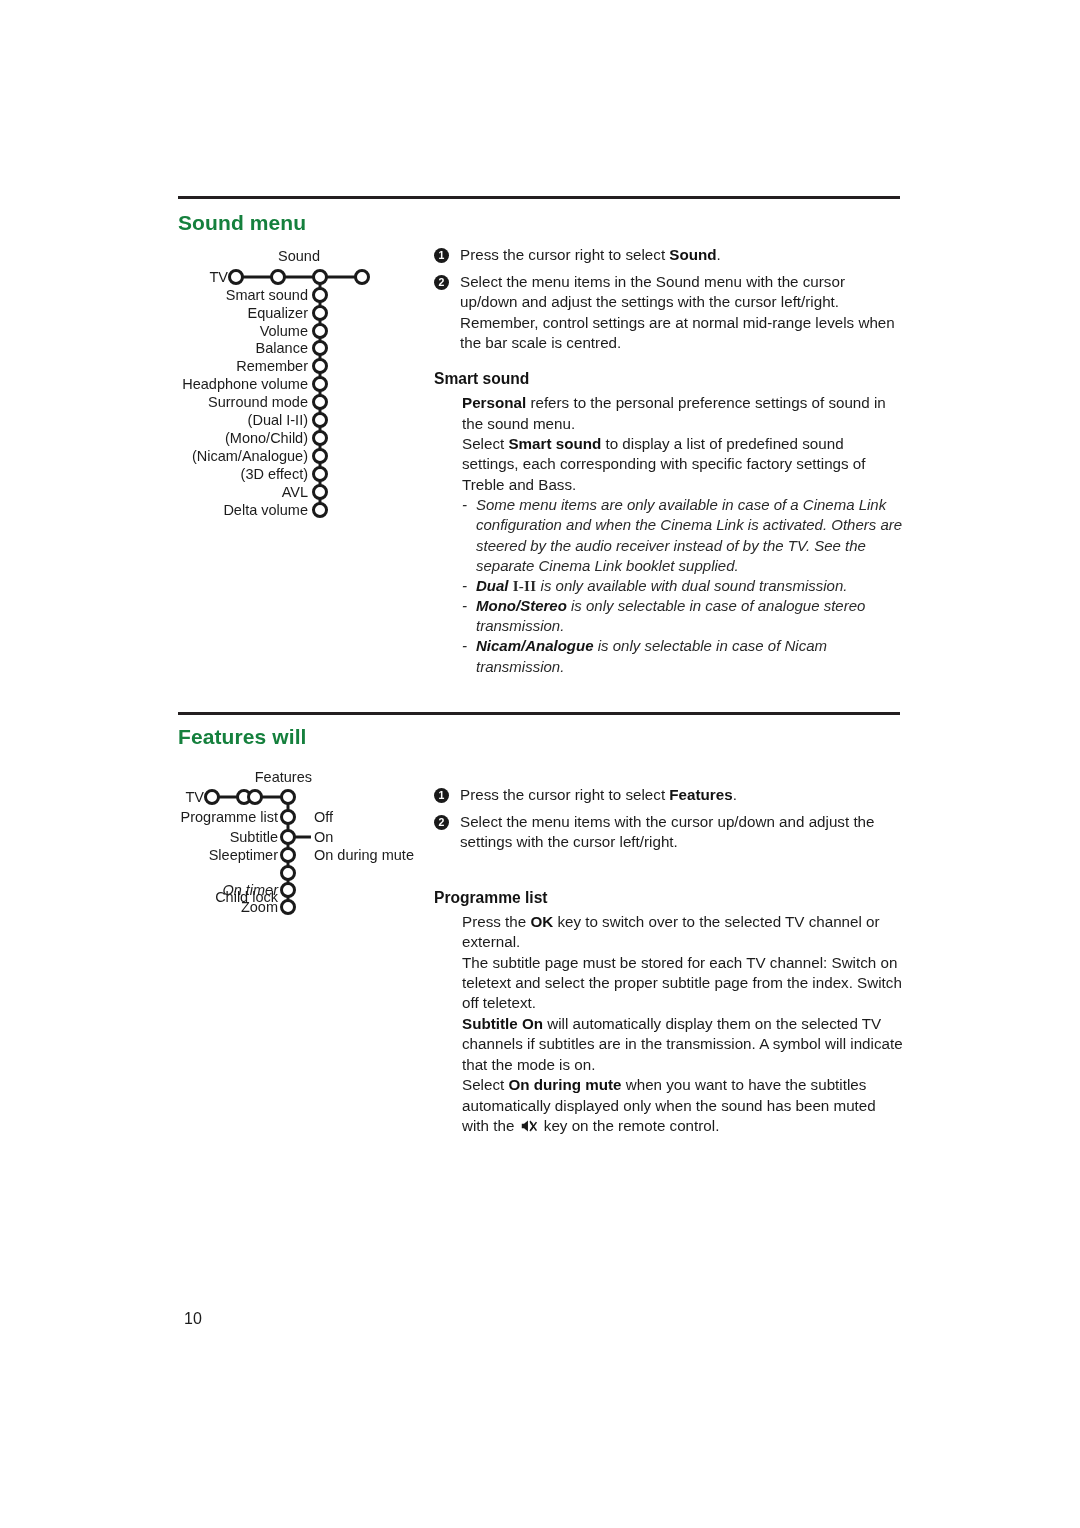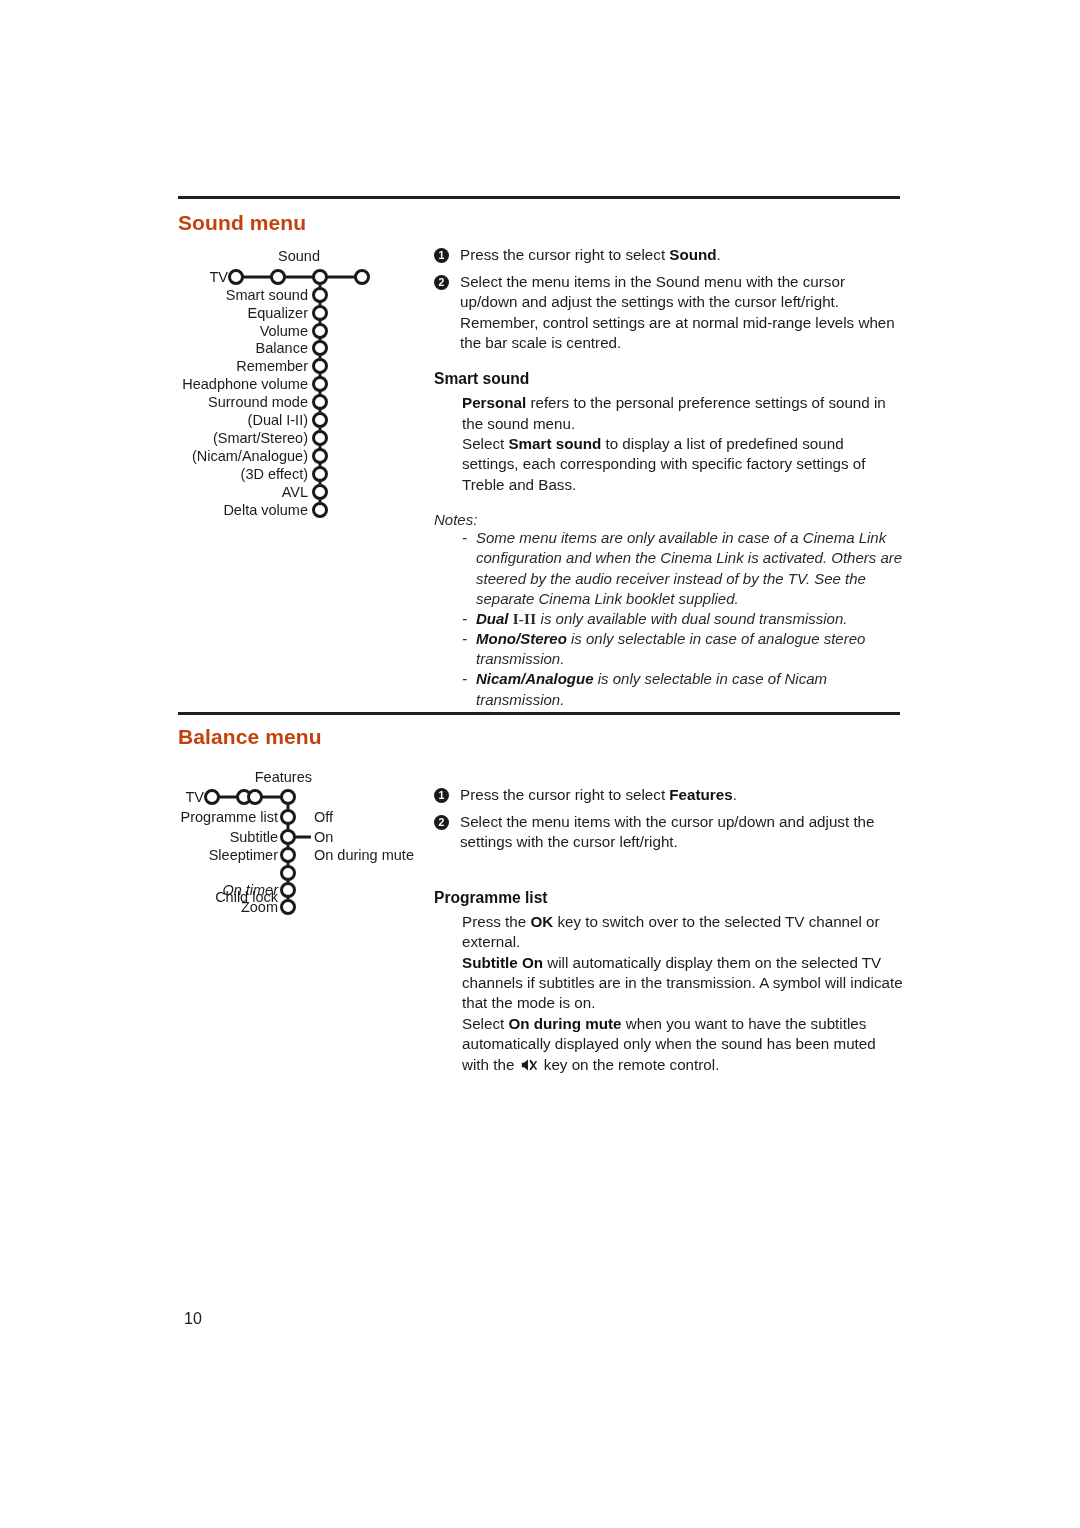--- a/index.html
+++ b/index.html
@@ -35,21 +35,21 @@
   #rule-sound    { top: 196px; }
   #rule-features { top: 712px; }
 
   
   .section-title {
     position: absolute;
     left: 178px;
     font-size: 21px;
     font-weight: bold;
     letter-spacing: .1px;
-    color: #c2410c;
+    color: #15803d;
   }
   #title-sound    { top: 211px; }
   #title-features { top: 725px; }
 
   
   .diagram {
     position: absolute;
   }
   #diagram-sound    { left: 178px; top: 243px;  width: 250px; height: 290px; }
   #diagram-features { left: 178px; top: 765px;  width: 250px; height: 165px; }
@@ -202,21 +202,21 @@
     <div class="dg-label right" style="left:-6px; top:27px; width:56px;">TV</div>
 
     <div class="dg-label right" style="left:-70px; top:45px;  width:200px;">Smart sound</div>
     <div class="dg-label right" style="left:-70px; top:63px;  width:200px;">Equalizer</div>
     <div class="dg-label right" style="left:-70px; top:81px;  width:200px;">Volume</div>
     <div class="dg-label right" style="left:-70px; top:98px;  width:200px;">Balance</div>
     <div class="dg-label right" style="left:-70px; top:116px; width:200px;">Remember</div>
     <div class="dg-label right" style="left:-70px; top:134px; width:200px;">Headphone volume</div>
     <div class="dg-label right" style="left:-70px; top:152px; width:200px;">Surround mode</div>
     <div class="dg-label right" style="left:-70px; top:170px; width:200px;">(Dual I-II)</div>
-    <div class="dg-label right" style="left:-70px; top:188px; width:200px;">(Smart/Stereo)</div>
+    <div class="dg-label right" style="left:-70px; top:188px; width:200px;">(Mono/Child)</div>
     <div class="dg-label right" style="left:-70px; top:206px; width:200px;">(Nicam/Analogue)</div>
     <div class="dg-label right" style="left:-70px; top:224px; width:200px;">(3D effect)</div>
     <div class="dg-label right" style="left:-70px; top:242px; width:200px;">AVL</div>
     <div class="dg-label right" style="left:-70px; top:260px; width:200px;">Delta volume</div>
   </div>
 
   <div class="col-right" style="top:245px;">
 
     <div class="step">
       <span class="step-num">1</span>
@@ -225,42 +225,41 @@
 
     <div class="step">
       <span class="step-num">2</span>
       <span>Select the menu items in the Sound menu with the cursor up/down and adjust the settings with the cursor left/right. Remember, control settings are at normal mid-range levels when the bar scale is centred.</span>
     </div>
 
     <div class="sub-head">Smart sound</div>
     <div class="para"><b>Personal</b> refers to the personal preference settings of sound in the sound menu.</div>
     <div class="para">Select <b>Smart sound</b> to display a list of predefined sound settings, each corresponding with specific factory settings of Treble and Bass.</div>
 
-    <div class="notes-title">Notes:</div>
 
     <div class="note-item">
       <span class="dash">-</span>
       <span>Some menu items are only available in case of a Cinema Link configuration and when the Cinema Link is activated. Others are steered by the audio receiver instead of by the TV. See the separate Cinema Link booklet supplied.</span>
     </div>
     <div class="note-item">
       <span class="dash">-</span>
       <span><b>Dual</b> <span class="roman">I-II</span> is only available with dual sound transmission.</span>
     </div>
     <div class="note-item">
       <span class="dash">-</span>
       <span><b>Mono/Stereo</b> is only selectable in case of analogue stereo transmission.</span>
     </div>
     <div class="note-item">
       <span class="dash">-</span>
       <span><b>Nicam/Analogue</b> is only selectable in case of Nicam transmission.</span>
     </div>
   </div>
 
   <div class="rule" id="rule-features"></div>
-  <div class="section-title" id="title-features">Balance menu</div>
+  <div class="section-title" id="title-features">Features will</div>
 
   <div class="diagram" id="diagram-features">
     <svg width="250" height="165" viewBox="0 0 250 165" aria-hidden="true">
       <g stroke="#1a1a1a" stroke-width="3" fill="#ffffff">
 
         <line x1="34" y1="32" x2="110" y2="32"></line>
 
         <line x1="110" y1="32" x2="110" y2="142"></line>
 
         <line x1="110" y1="72" x2="133" y2="72"></line>
@@ -302,20 +301,21 @@
     </div>
 
     <div class="step">
       <span class="step-num">2</span>
       <span>Select the menu items with the cursor up/down and adjust the settings with the cursor left/right.</span>
     </div>
 
     <div class="sub-head" style="margin-top:36px;">Programme list</div>
     <div class="para">Press the <b>OK</b> key to switch over to the selected TV channel or external.</div>
 
+    <div class="para">The subtitle page must be stored for each TV channel: Switch on teletext and select the proper subtitle page from the index. Switch off teletext.</div>
     <div class="para"><b>Subtitle On</b> will automatically display them on the selected TV channels if subtitles are in the transmission. A symbol will indicate that the mode is on.</div>
     <div class="para">Select <b>On during mute</b> when you want to have the subtitles automatically displayed only when the sound has been muted with the <svg class="mute-icon" viewBox="0 0 22 18">
           <path d="M1 6 h3 l5 -4 v14 l-5 -4 h-3 z" fill="#1a1a1a"></path>
           <path d="M12 4 L20 15 M20 4 L12 15" stroke="#1a1a1a" stroke-width="2" fill="none"></path>
           <path d="M11.5 2.5 C16.5 6, 16.5 12, 11.5 15.5" stroke="#1a1a1a" stroke-width="1.6" fill="none"></path>
         </svg> key on the remote control.</div>
   </div>
 
   <div id="page-number">10</div>
 

